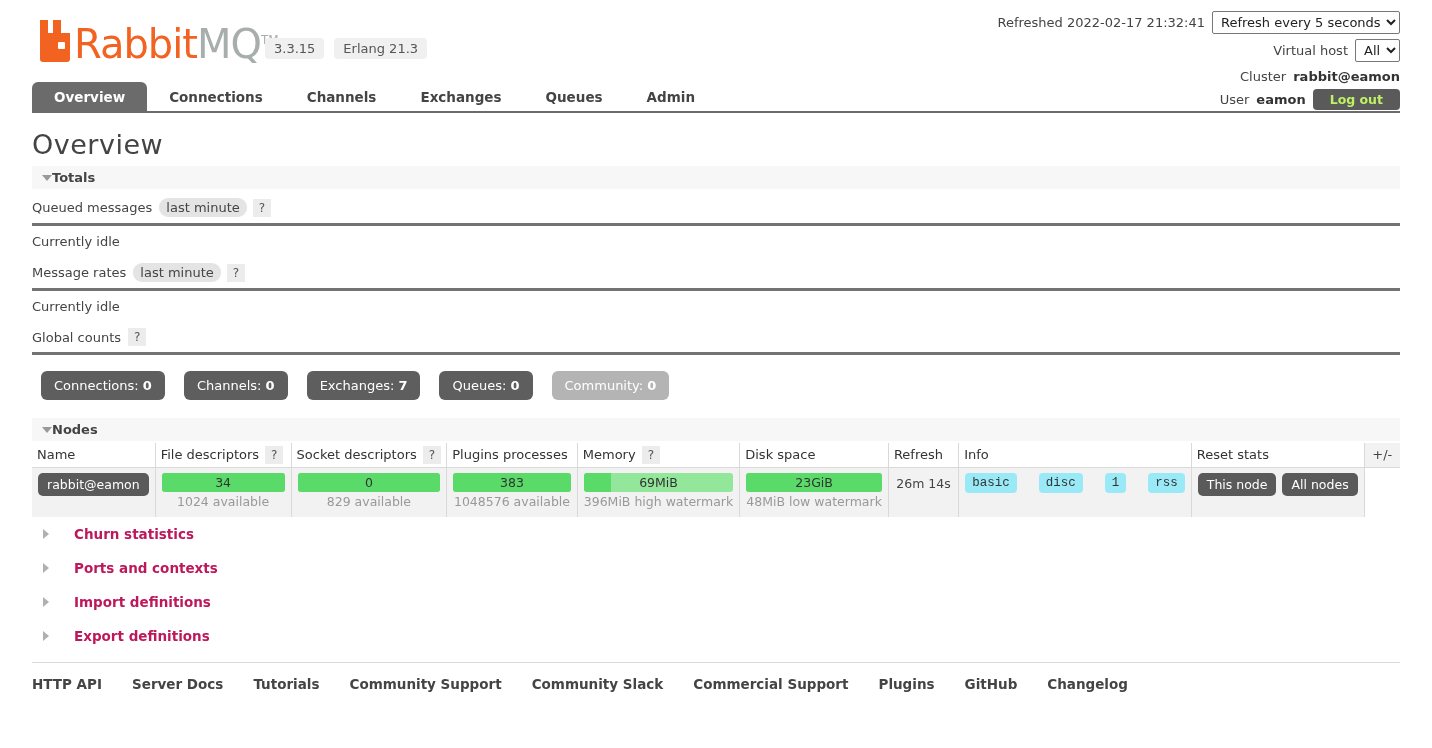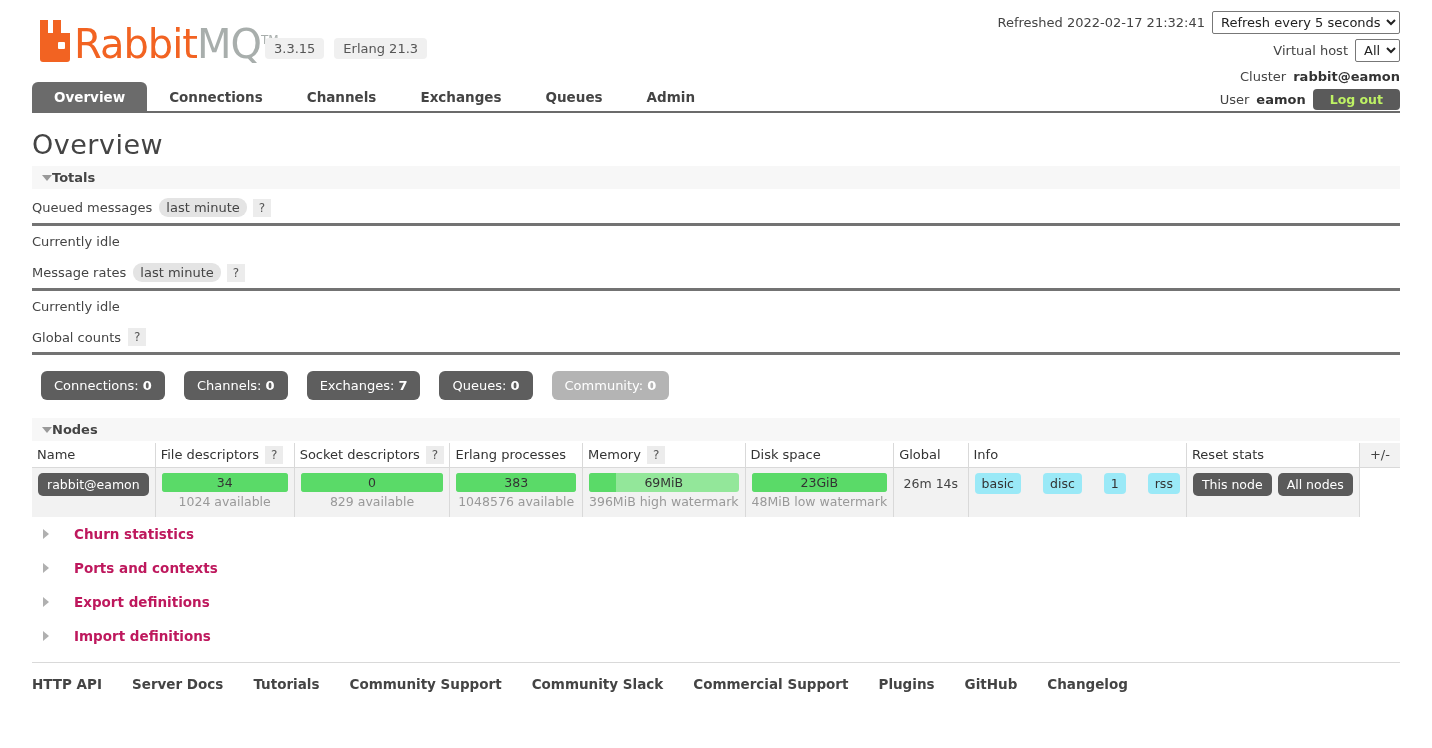--- a/index.html
+++ b/index.html
@@ -334,21 +334,21 @@
     margin-top: 2px;
     white-space: nowrap;
   }
   .sub.overflow { text-align: left; }
   .plain-cell {
     text-align: center;
     font-size: 12.5px;
     color: #444444;
     padding-top: 3px;
   }
-  .info-badges { display: flex; gap: 22px; }
+  .info-badges { display: flex; gap: 22px; font-family: Liberation Mono, monospace; }
   .ibadge {
     background: #9ae9f7;
     color: #333333;
     font-size: 12.5px;
     padding: 3px 7px;
     border-radius: 4px;
     cursor: pointer;
   }
   .reset-btns { display: flex; gap: 6px; }
   .reset-btn {
@@ -492,24 +492,24 @@
       <span class="tri-down"></span>
       <span>Nodes</span>
     </div>
 
     <table id="nodes-table">
       <thead>
         <tr>
           <th class="col-name">Name</th>
           <th class="col-fd"><span>File descriptors</span><span class="help">?</span></th>
           <th class="col-sd"><span>Socket descriptors</span><span class="help">?</span></th>
-          <th class="col-ep">Erlang processes</th>
+          <th class="col-ep">Plugins processes</th>
           <th class="col-mem"><span>Memory</span><span class="help">?</span></th>
           <th class="col-disk">Disk space</th>
-          <th class="col-up">Global</th>
+          <th class="col-up">Refresh</th>
           <th class="col-info">Info</th>
           <th class="col-reset">Reset stats</th>
           <th class="col-pm plusminus">+/-</th>
         </tr>
       </thead>
       <tbody>
         <tr>
           <td style="text-align:center;">
             <span class="node-badge">rabbit@eamon</span>
           </td>
@@ -583,25 +583,25 @@
   <div class="collapsed-sec">
     <span class="tri-right"></span>
     <span>Churn statistics</span>
   </div>
   <div class="collapsed-sec">
     <span class="tri-right"></span>
     <span>Ports and contexts</span>
   </div>
   <div class="collapsed-sec">
     <span class="tri-right"></span>
-    <span>Export definitions</span>
+    <span>Import definitions</span>
   </div>
   <div class="collapsed-sec">
     <span class="tri-right"></span>
-    <span>Import definitions</span>
+    <span>Export definitions</span>
   </div>
 
 </div>
 
 <div id="footer">
   <a>HTTP API</a>
   <a>Server Docs</a>
   <a>Tutorials</a>
   <a>Community Support</a>
   <a>Community Slack</a>

